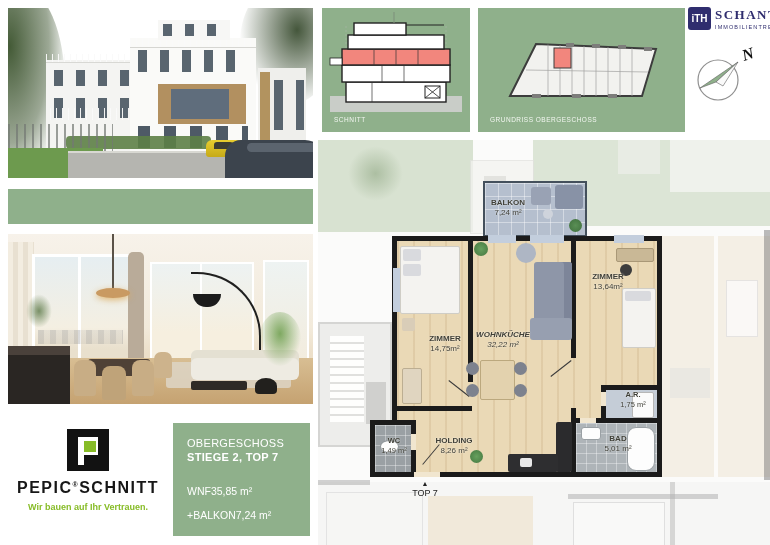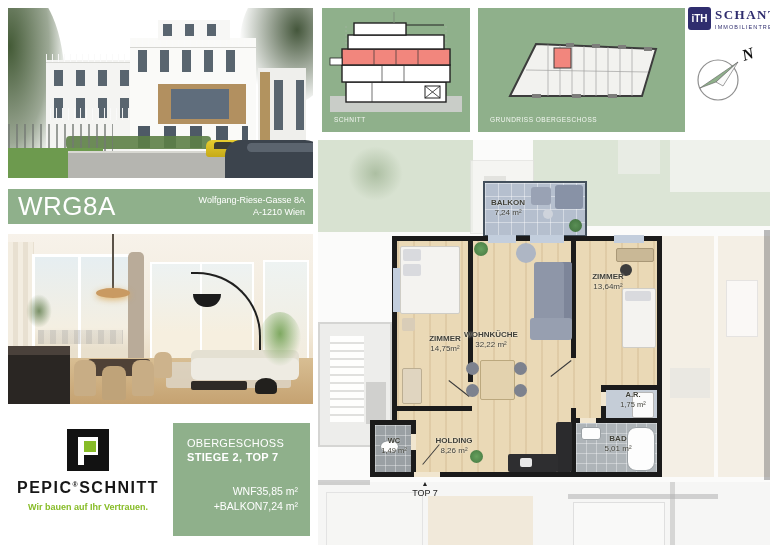--- a/index.html
+++ b/index.html
@@ -28,21 +28,21 @@
   .pepic-logo{position:relative;width:42px;height:42px;background:#121212;margin:16px auto 8px;}
   .pepic-name{font-size:16px;font-weight:700;letter-spacing:1.5px;color:#171717;white-space:nowrap;}
   .pepic-name sup{font-size:7px;}
   .pepic-slogan{font-size:9px;font-weight:700;color:#87BC27;margin-top:5px;}
 
   
   .infobox{left:173px;top:423px;width:137px;height:113px;background:#8FB08B;color:#fff;
     box-sizing:border-box;padding:14px 12px 0 14px;font-size:11px;}
   .infobox .floor{font-weight:400;letter-spacing:.3px;}
   .infobox .unit{font-weight:700;margin-top:2px;letter-spacing:.3px;}
-  .metric{display:flex;justify-content:flex-end;margin-top:3px;font-size:10.5px;}
+  .metric{display:flex;justify-content:flex-start;margin-top:12px;font-size:10.5px;}
   .metrics{margin-top:22px;}
 
   
   .panel{background:#8FB08B;overflow:hidden;}
   .panel-schnitt{left:322px;top:8px;width:148px;height:124px;}
   .panel-grundriss{left:478px;top:8px;width:207px;height:124px;}
   .panel-caption{position:absolute;left:12px;bottom:9px;font-size:6.5px;letter-spacing:.5px;color:#f2f6f0;}
 
   
   .ith{left:688px;top:7px;display:flex;gap:4px;align-items:flex-start;}
@@ -100,25 +100,20 @@
   <div class="abs" style="left:0;top:116px;width:105px;height:30px;background:repeating-linear-gradient(90deg,rgba(115,120,115,.7) 0 2px,transparent 2px 8px);"></div>
   <div class="abs" style="left:0;bottom:0;width:95px;height:30px;background:#6d9a4e;"></div>
   <div class="abs" style="left:60px;bottom:0;width:245px;height:25px;background:#b5b5b0;border-top:2px solid #d8d8d2;"></div>
   <div class="abs" style="left:198px;bottom:21px;width:47px;height:17px;background:linear-gradient(#e8cd2f,#c6aa18);border-radius:6px 10px 3px 3px;"></div>
   <div class="abs" style="left:206px;bottom:29px;width:22px;height:7px;background:#3d3d33;border-radius:3px 6px 0 0;"></div>
   <div class="abs" style="right:-12px;bottom:-10px;width:100px;height:48px;background:#3c444d;border-radius:16px 20px 0 0;"></div>
   <div class="abs" style="right:-4px;bottom:26px;width:70px;height:9px;background:#5b646e;border-radius:8px;"></div>
 </div>
 
 <div class="abs banner">
-  <div class="code">WRG8A</div>
-  <div class="addr">
-    <div>Wolfgang-Riese-Gasse 8A</div>
-    <div>A-1210 Wien</div>
-  </div>
 </div>
 
 <div class="abs photo-interior">
   <div class="abs" style="left:0;top:8px;width:26px;height:128px;background:repeating-linear-gradient(90deg,#f3ede1 0 5px,#e8e0d1 5px 10px);"></div>
   <div class="abs" style="left:24px;top:20px;width:95px;height:108px;border:3px solid #fff;background:linear-gradient(180deg,#e6eef1 0%,#f4efe2 65%,#e9e0cd 85%);"></div>
   <div class="abs" style="left:70px;top:20px;width:3px;height:108px;background:#fff;"></div>
   <div class="abs" style="left:30px;top:96px;width:85px;height:14px;background:repeating-linear-gradient(90deg,rgba(150,150,150,.35) 0 6px,rgba(150,150,150,.15) 6px 12px);"></div>
   <div class="abs" style="left:120px;top:18px;width:16px;height:112px;background:#b9ab99;border-radius:5px;"></div>
   <div class="abs" style="left:142px;top:28px;width:100px;height:98px;border:2px solid #fff;background:linear-gradient(180deg,#edf2f2,#f6efdf 70%);"></div>
   <div class="abs" style="left:192px;top:28px;width:2px;height:98px;background:#fff;"></div>
@@ -328,21 +323,21 @@
   <div class="abs furn" style="left:62px;top:300px;width:17px;height:11px;background:#fdfdfd;border:1px solid #8c9296;border-radius:50%;"></div>
 
   <div class="rlabel" style="left:190px;top:58px;">
     <div>BALKON</div>
     <div class="area">7,24 m²</div>
   </div>
   <div class="rlabel" style="left:127px;top:194px;">
     <div>ZIMMER</div>
     <div class="area">14,75m²</div>
   </div>
-  <div class="rlabel" style="left:173px;top:190px;">
+  <div class="rlabel" style="left:185px;top:190px;font-style:italic;">
     <div>WOHNKÜCHE</div>
     <div class="area">32,22 m²</div>
   </div>
   <div class="rlabel" style="left:290px;top:132px;">
     <div>ZIMMER</div>
     <div class="area">13,64m²</div>
   </div>
   <div class="rlabel small" style="left:315px;top:250px;">
     <div>A.R.</div>
     <div class="area">1,75 m²</div>

